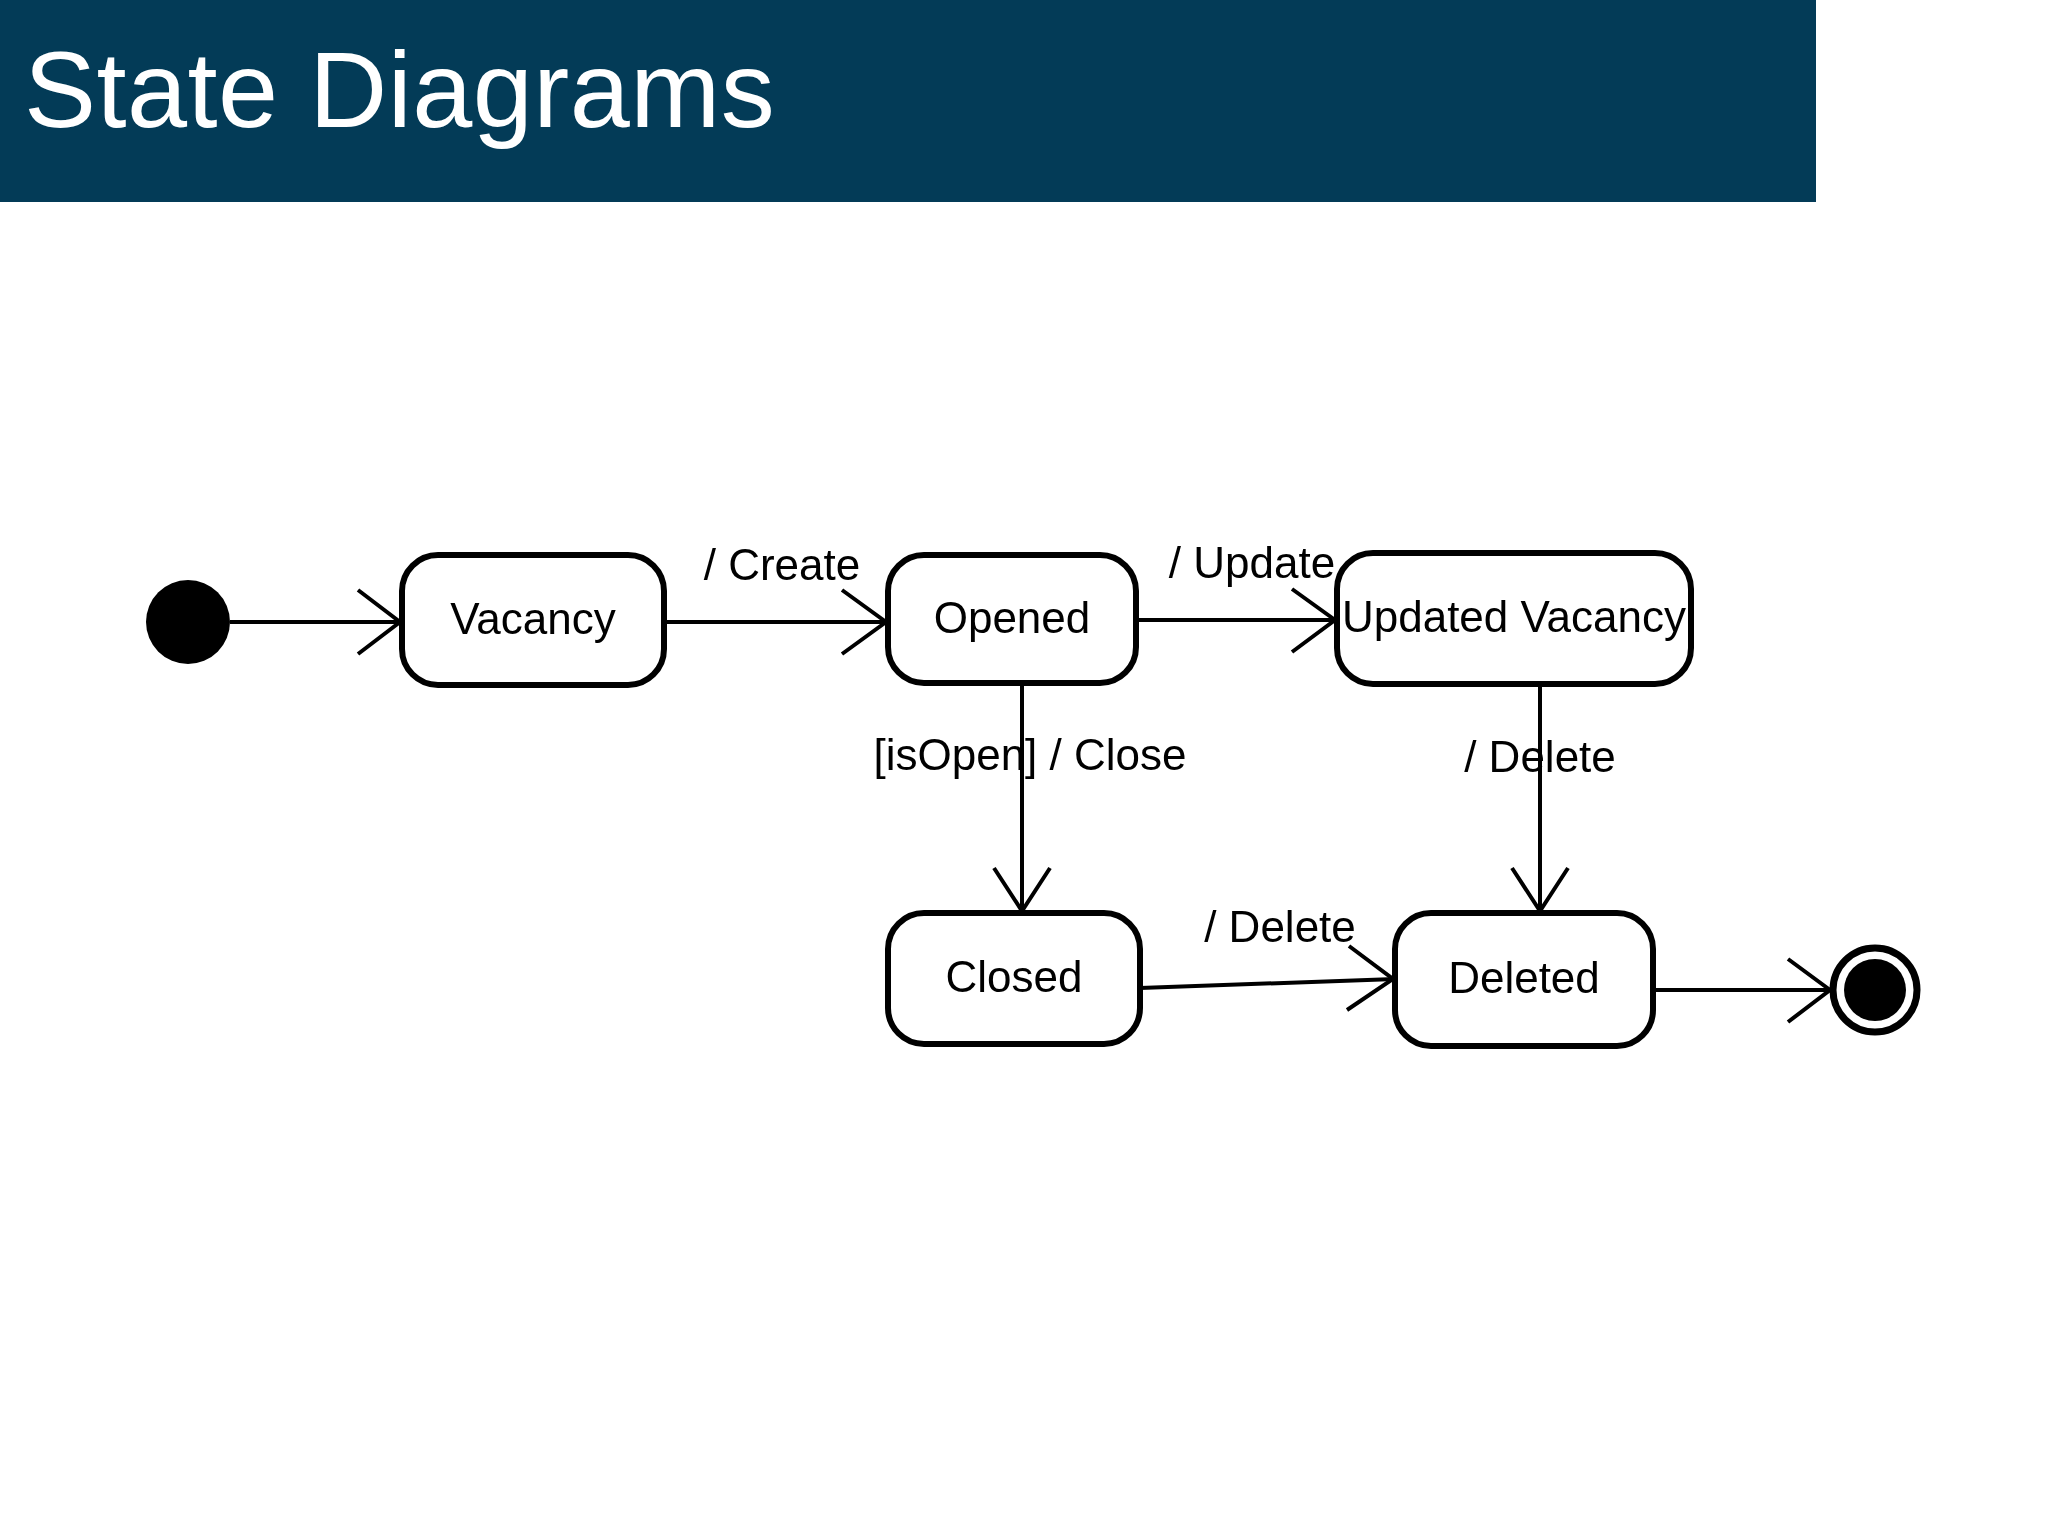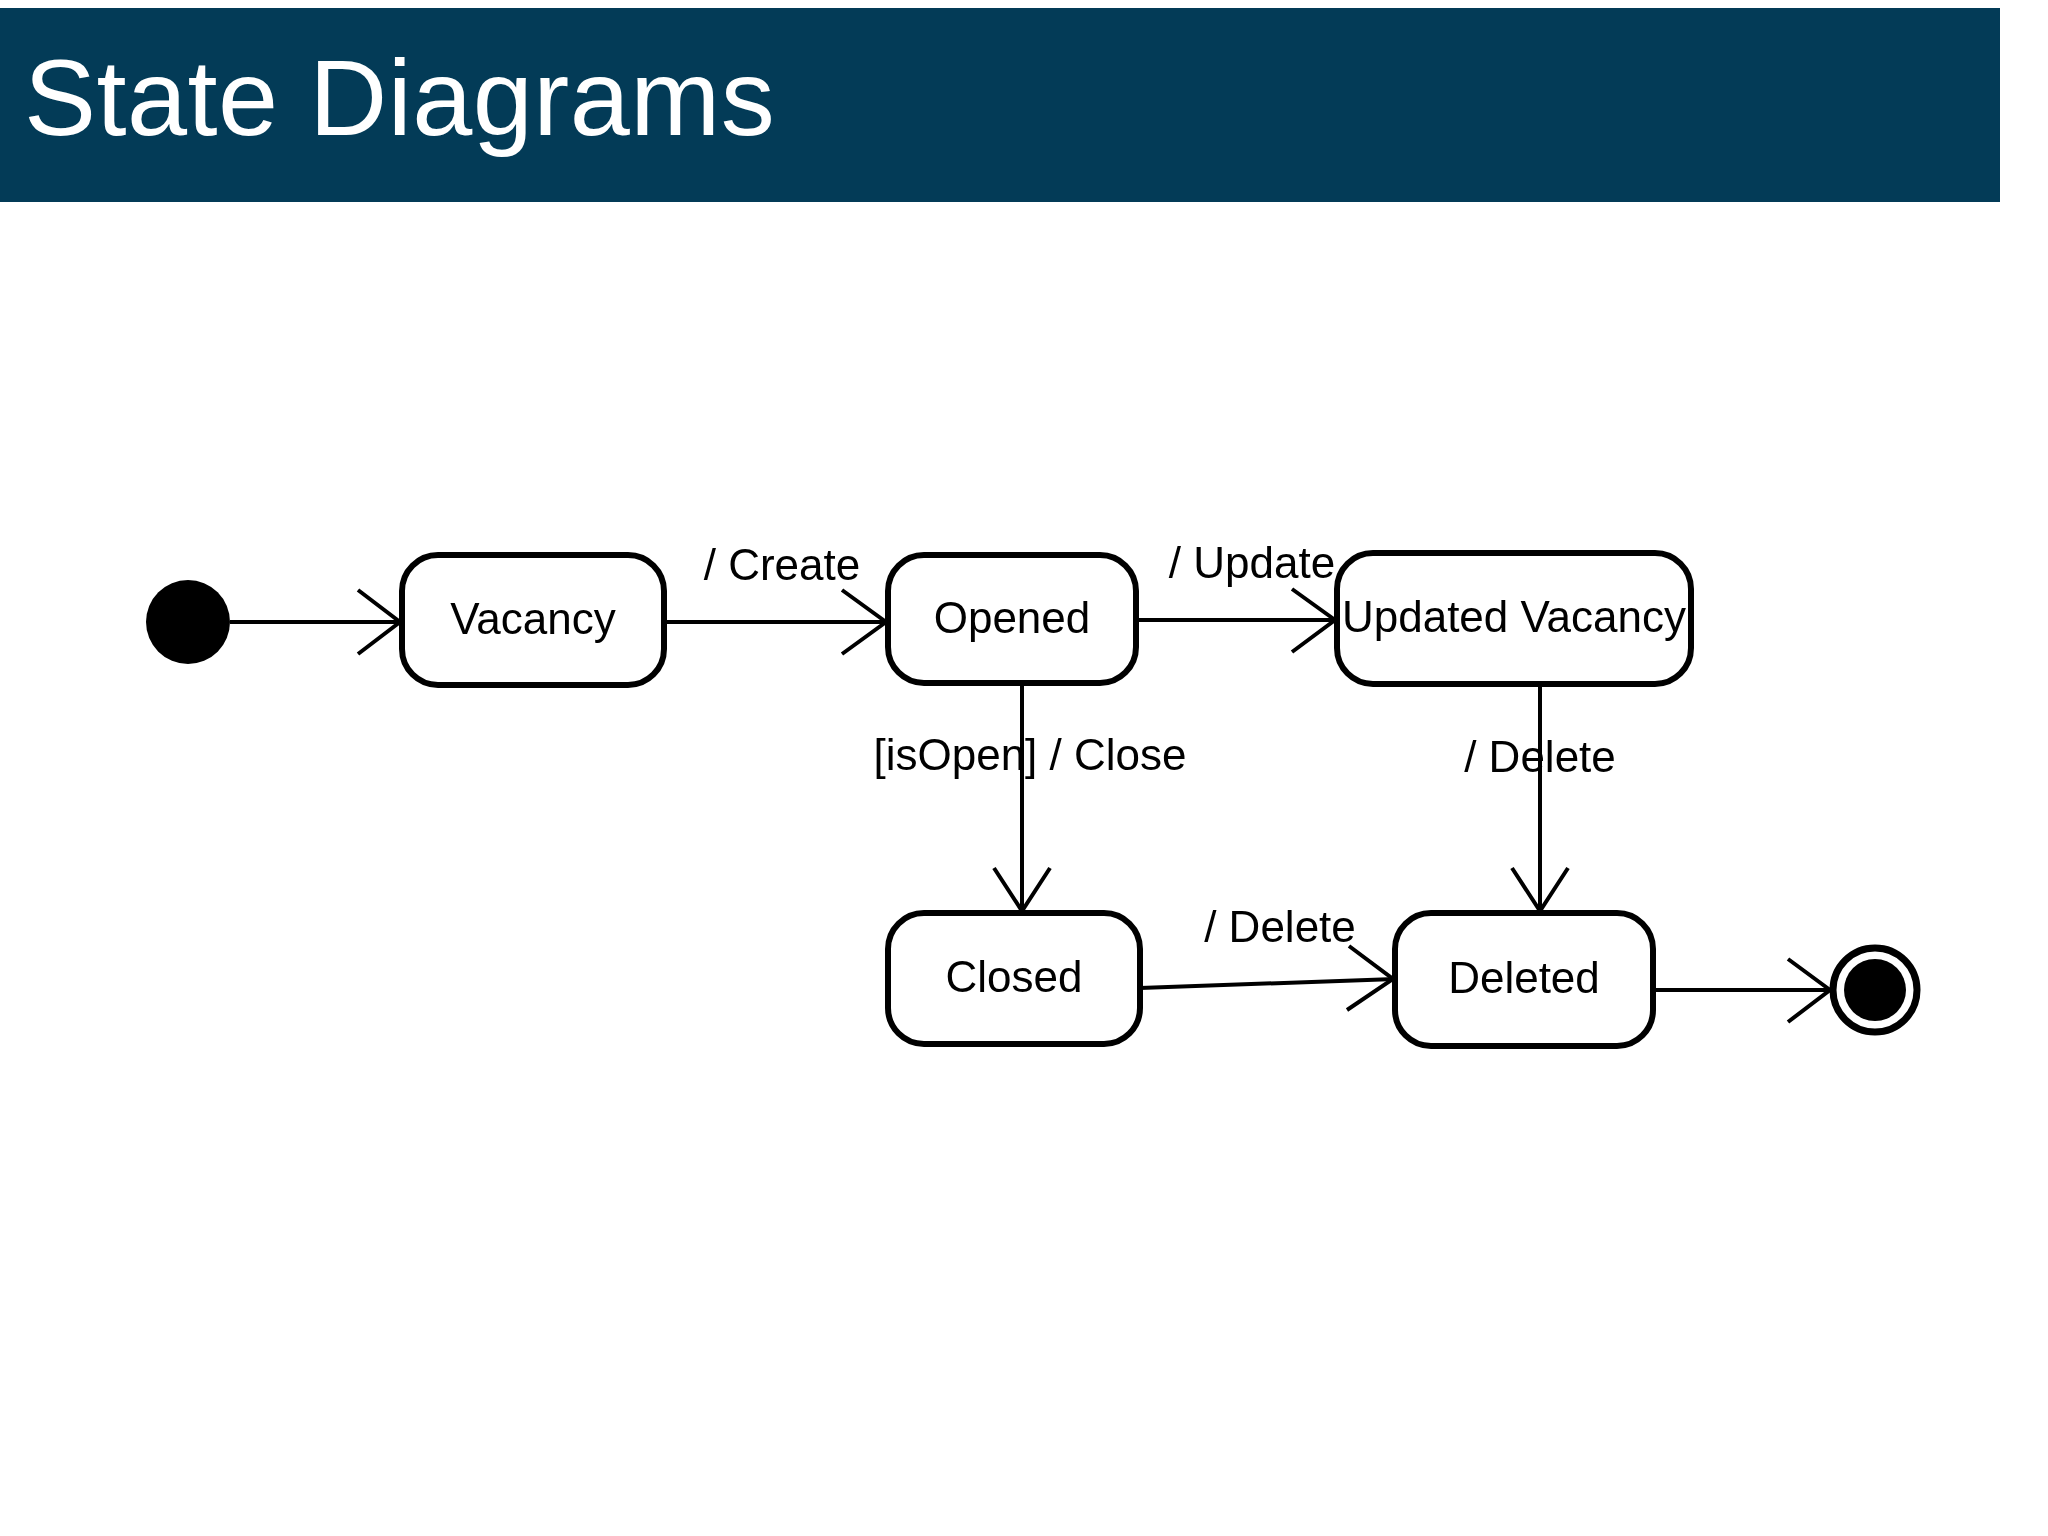--- a/index.html
+++ b/index.html
@@ -13,22 +13,22 @@
     height: 1536px;
     position: relative;
     overflow: hidden;
     font-family: "Liberation Sans", sans-serif;
   }
 
   
   #title-banner {
     position: absolute;
     left: 0;
-    top: 8px;
-    width: 2000px;
+    top: 0;
+    width: 1816px;
     height: 202px;
     background: #033B57;
     text-align: right;
   }
   #title-text {
     position: absolute;
     left: 24px;
     top: 24px;
     font-family: "Liberation Sans", sans-serif;
     font-size: 108px;

